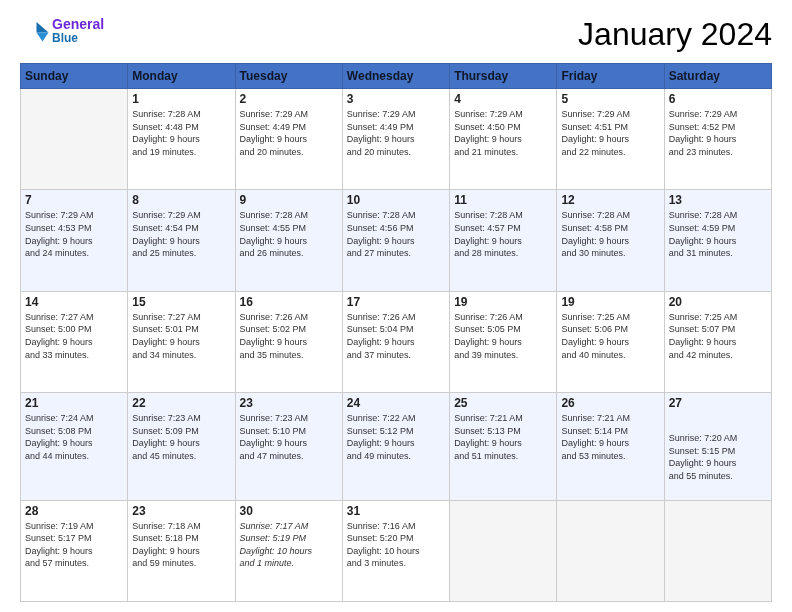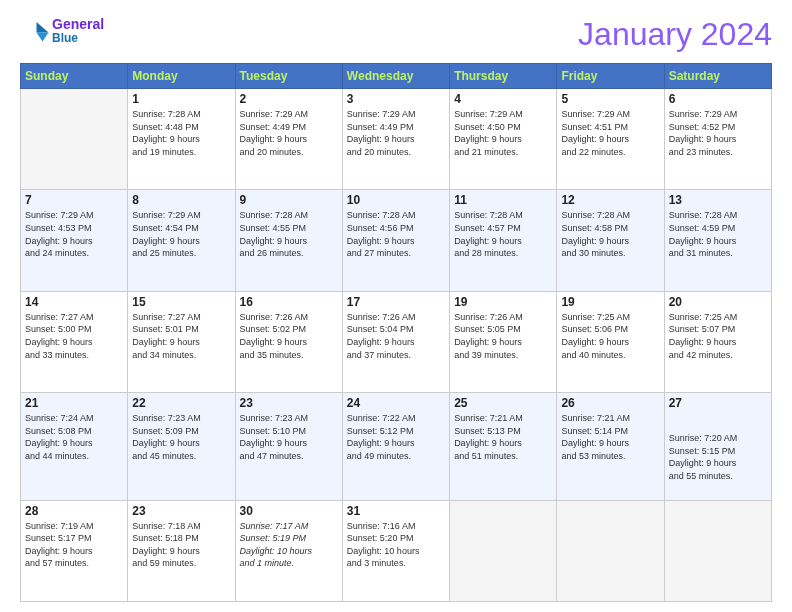--- a/index.html
+++ b/index.html
@@ -46,36 +46,36 @@
     .logo-icon {
       width: 30px;
       height: 30px;
     }
     .title-block {
       text-align: right;
     }
     .main-title {
       font-size: 32px;
       font-weight: normal;
-      color: #8b5cf6;
+      color: #000000;
     }
     .subtitle {
       font-size: 16px;
       color: #444;
     }
     .calendar {
       flex: 1;
       border: 1px solid #ccc;
       border-collapse: collapse;
       width: 100%;
       table-layout: fixed;
     }
     .calendar thead tr th {
       background-color: #4472c4;
-      color: #bef264;
+      color: #0f172a;
       font-size: 12px;
       font-weight: bold;
       padding: 5px 4px;
       border: 1px solid #3a62a8;
       text-align: left;
     }
     .calendar tbody tr td {
       border: 1px solid #ccc;
       vertical-align: top;
       padding: 3px 4px;

